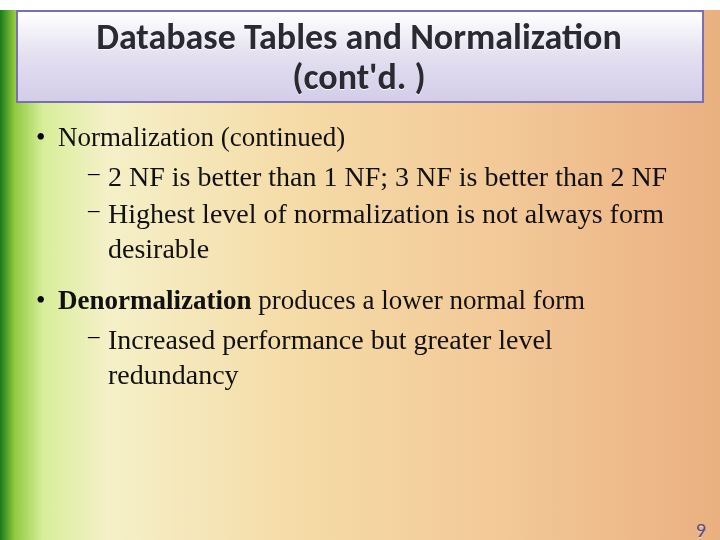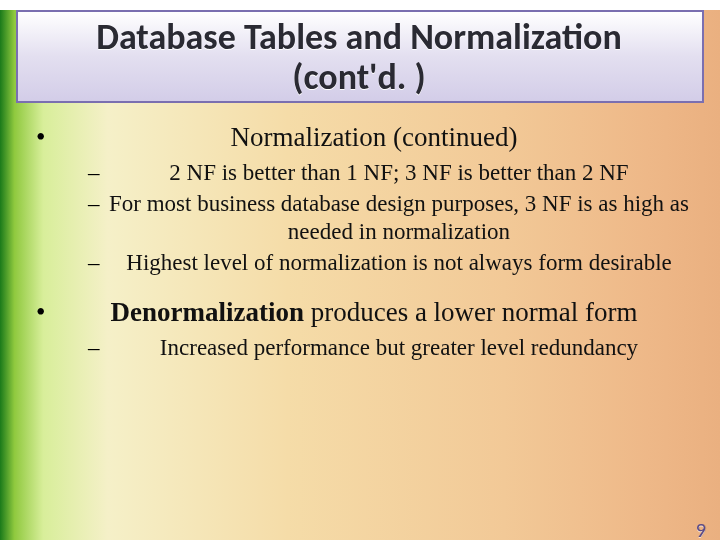--- a/index.html
+++ b/index.html
@@ -40,21 +40,20 @@
   }
 
   .content {
     padding: 10px 30px 0 36px;
     color: #111;
   }
 
   ul.level1 {
     list-style: none;
     padding: 0;
-    text-align: center;
   }
   ul.level1 > li {
     position: relative;
     padding-left: 22px;
     margin-bottom: 10px;
     font-size: 27px;
     line-height: 1.25;
   }
   ul.level1 > li::before {
     content: "•";
@@ -66,21 +65,21 @@
   }
   .bold { font-weight: 700; }
 
   ul.level2 {
     list-style: none;
     padding: 4px 0 6px 30px;
   }
   ul.level2 > li {
     position: relative;
     padding-left: 20px;
-    font-size: 23px;
+    font-size: 28px;
     line-height: 1.25;
     margin-bottom: 2px;
   }
   ul.level2 > li::before {
     content: "–";
     position: absolute;
     left: 0;
     top: 0;
     font-size: 23px;
     color: #000;
@@ -106,21 +105,20 @@
     <div class="line2">(cont'd. )</div>
   </div>
 
   <div class="content">
     <ul class="level1">
 
       <li>
         <span>Normalization (continued)</span>
         <ul class="level2">
           <li><span>2 NF is better than 1 NF; 3 NF is better than 2 NF</span></li>
-          <li><span>For most business database design purposes, 3 NF is as high as needed in normalization</span></li>
           <li><span>Highest level of normalization is not always form desirable</span></li>
         </ul>
       </li>
 
       <li>
         <span><span class="bold">Denormalization</span> produces a lower normal form</span>
         <ul class="level2">
           <li><span>Increased performance but greater level redundancy</span></li>
         </ul>
       </li>

